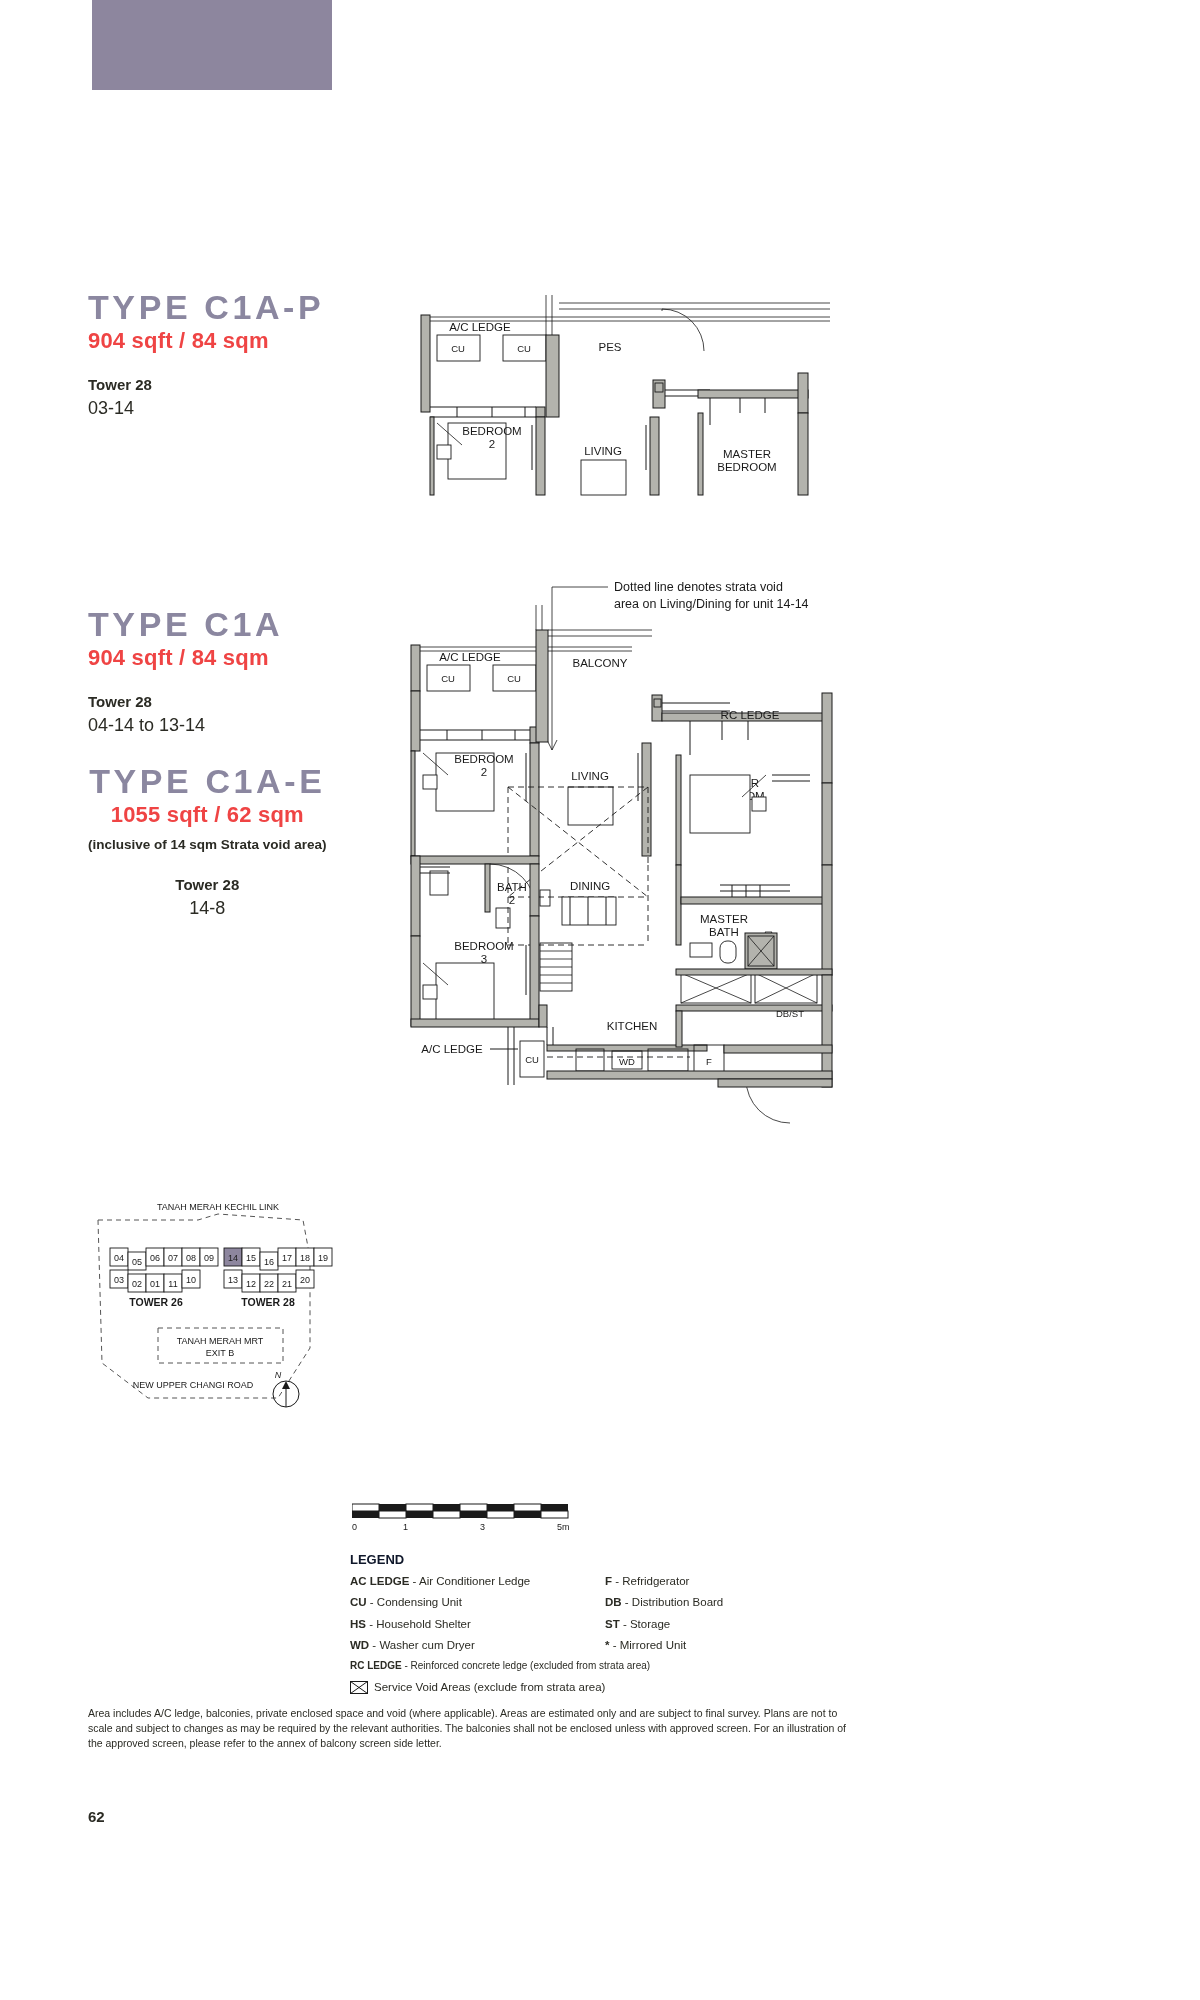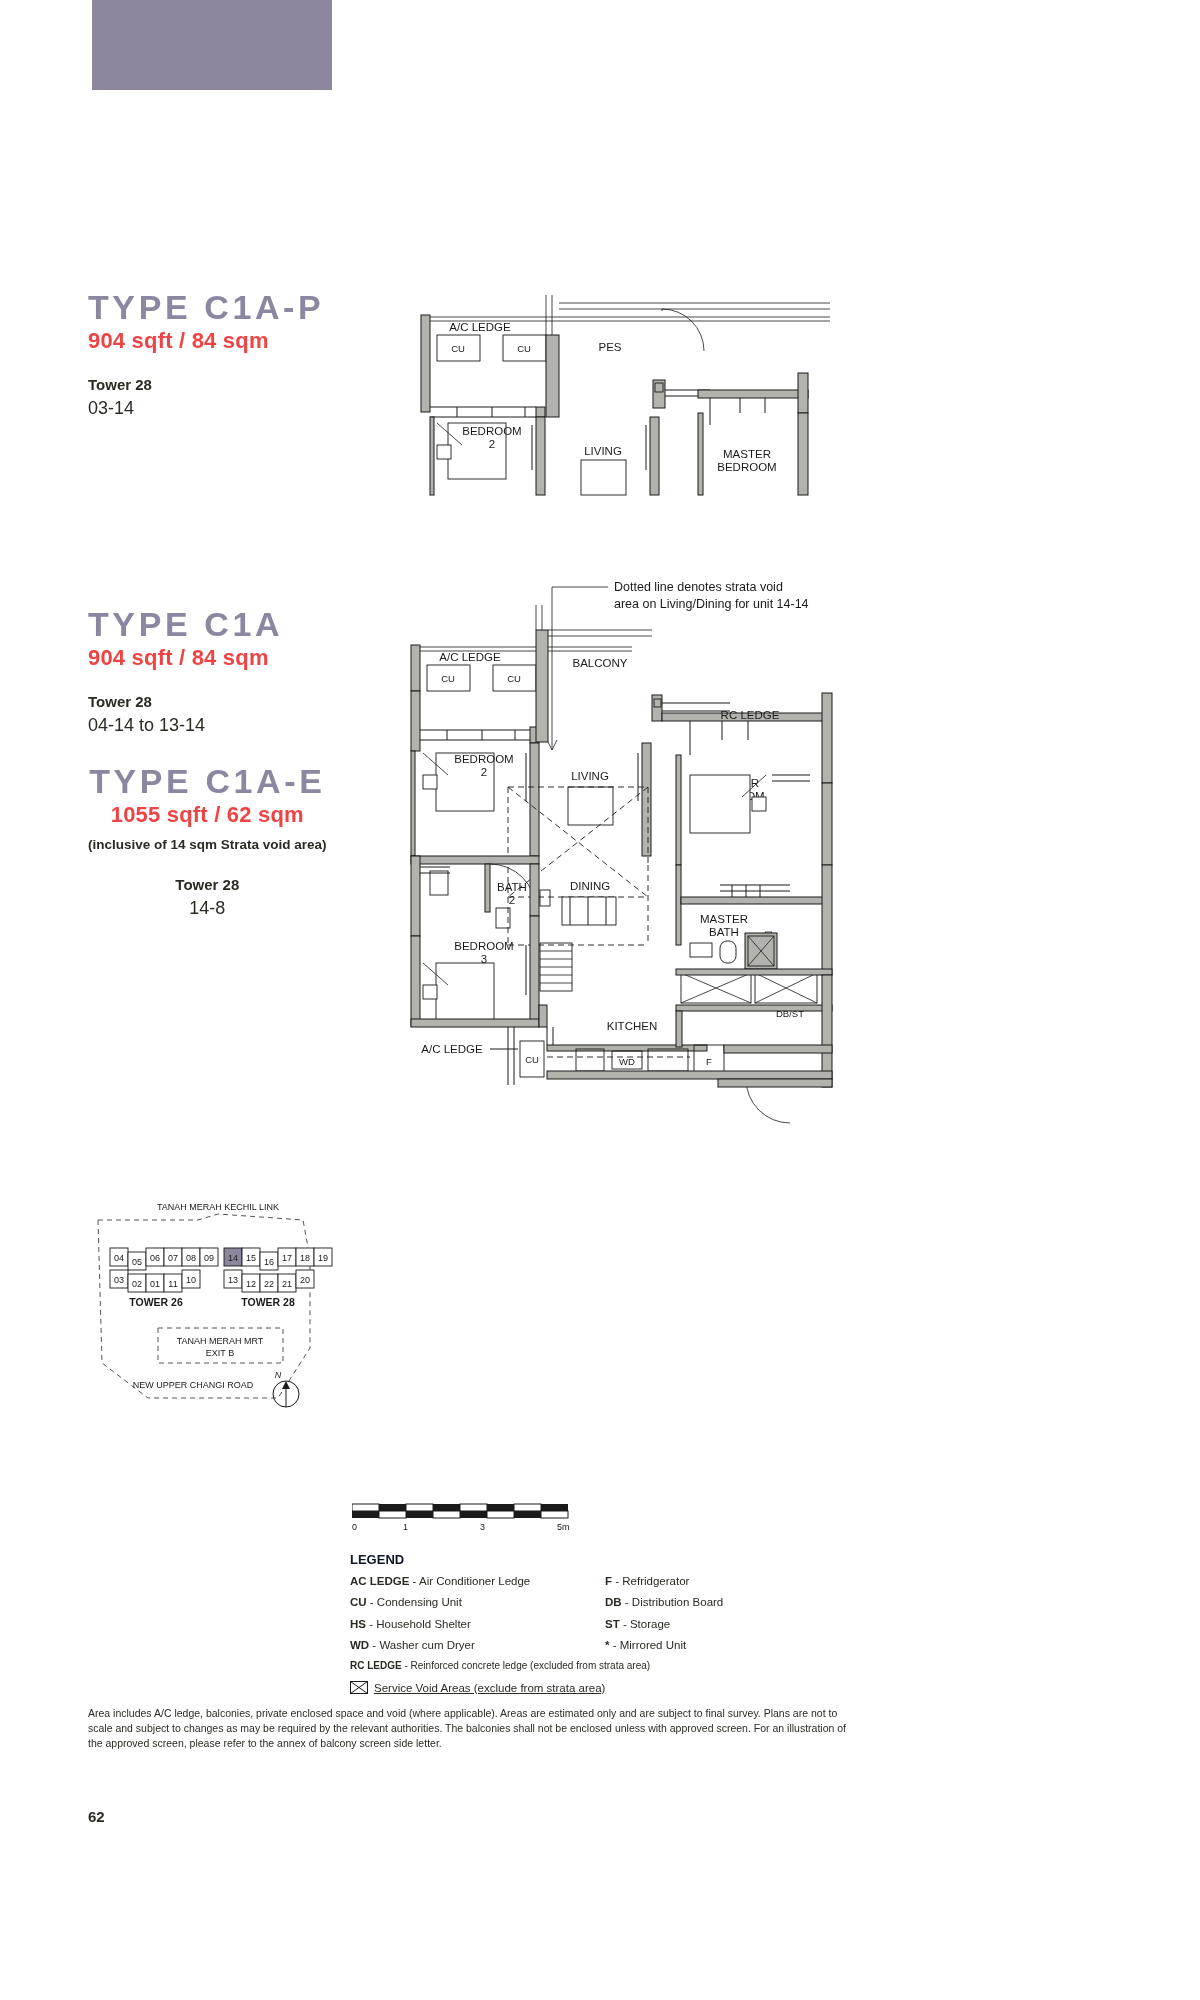--- a/index.html
+++ b/index.html
@@ -87,22 +87,22 @@
   
   #legend { position: absolute; left: 350px; top: 1552px; width: 560px; }
   .legend-title { font-size: 13px; font-weight: 700; color: #0f172a;
                   margin-bottom: 7px; }
   .legend-grid { display: grid; grid-template-columns: 255px 1fr;
                  row-gap: 7px; }
   .legend-item { font-size: 11.5px; color: #2b2b24; line-height: 1.25; }
   .legend-item b { font-weight: 700; }
   .legend-wide { grid-column: 1 / span 2; font-size: 10px; }
   .legend-void { grid-column: 1 / span 2; display: flex;
-                 align-items: flex-end; gap: 6px; font-size: 11.5px;
-                 margin-top: 3px; text-decoration: underline; }
+                 align-items: flex-start; gap: 6px; font-size: 11.5px;
+                 margin-top: 3px; }
 
   
   #footnote { position: absolute; left: 88px; top: 1706px; width: 760px;
               font-size: 10.5px; line-height: 1.45; color: #2b2b24; }
   #pagenum { position: absolute; left: 88px; top: 1808px;
              font-size: 15px; font-weight: 700; color: #2b2b24; }
 </style>
 </head>
 <body>
 

